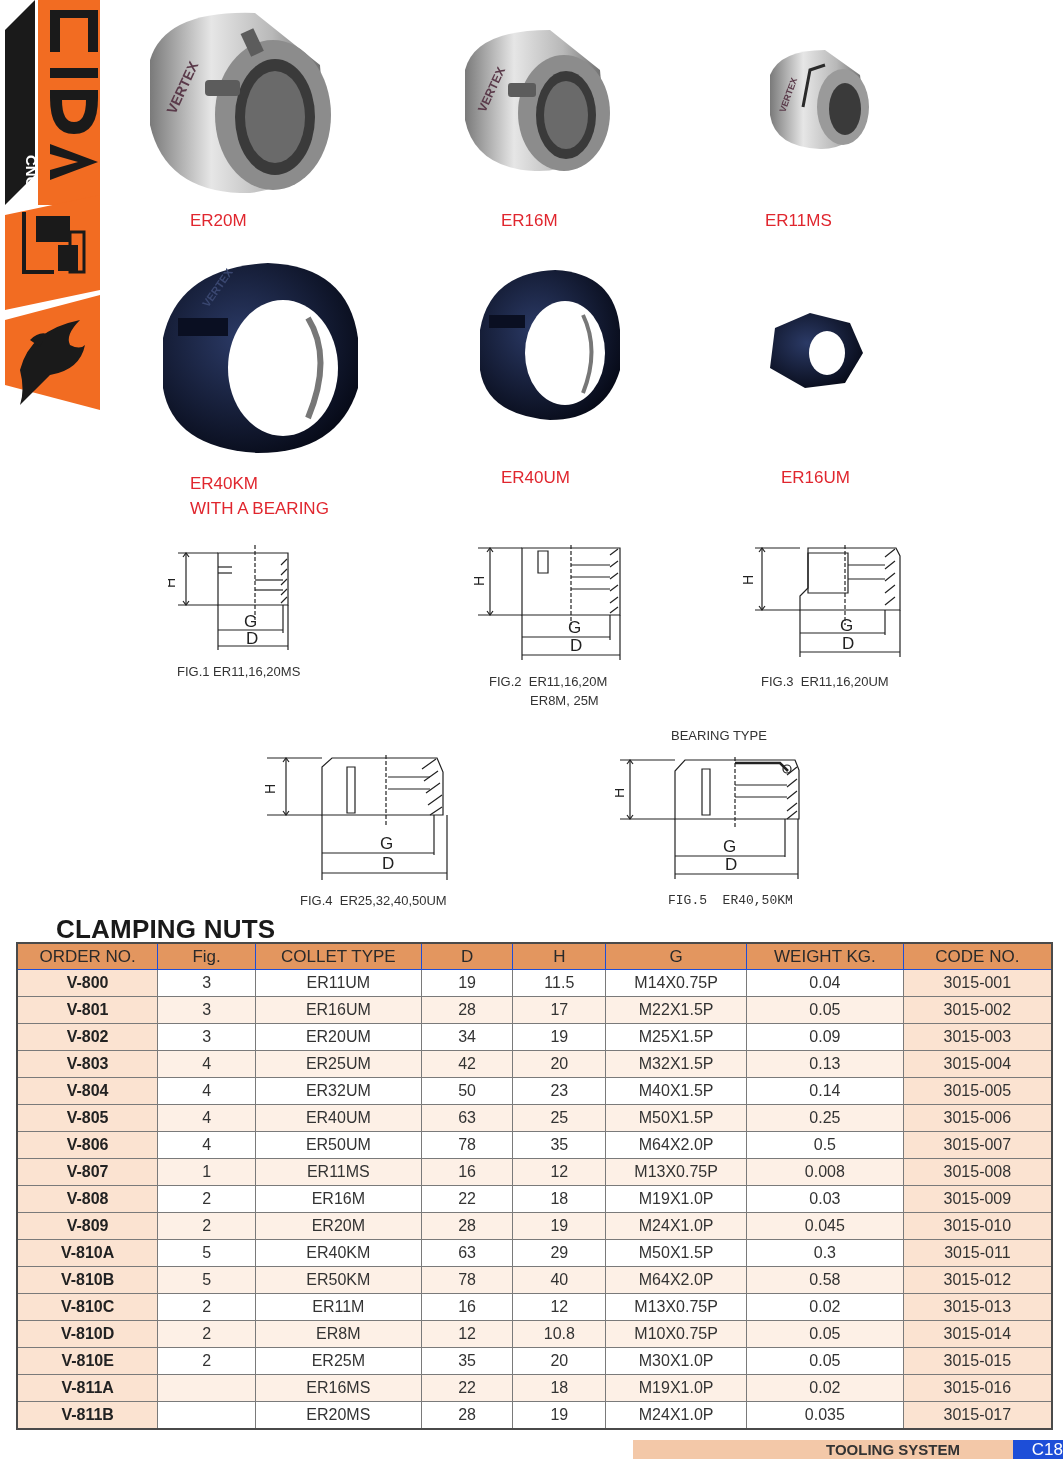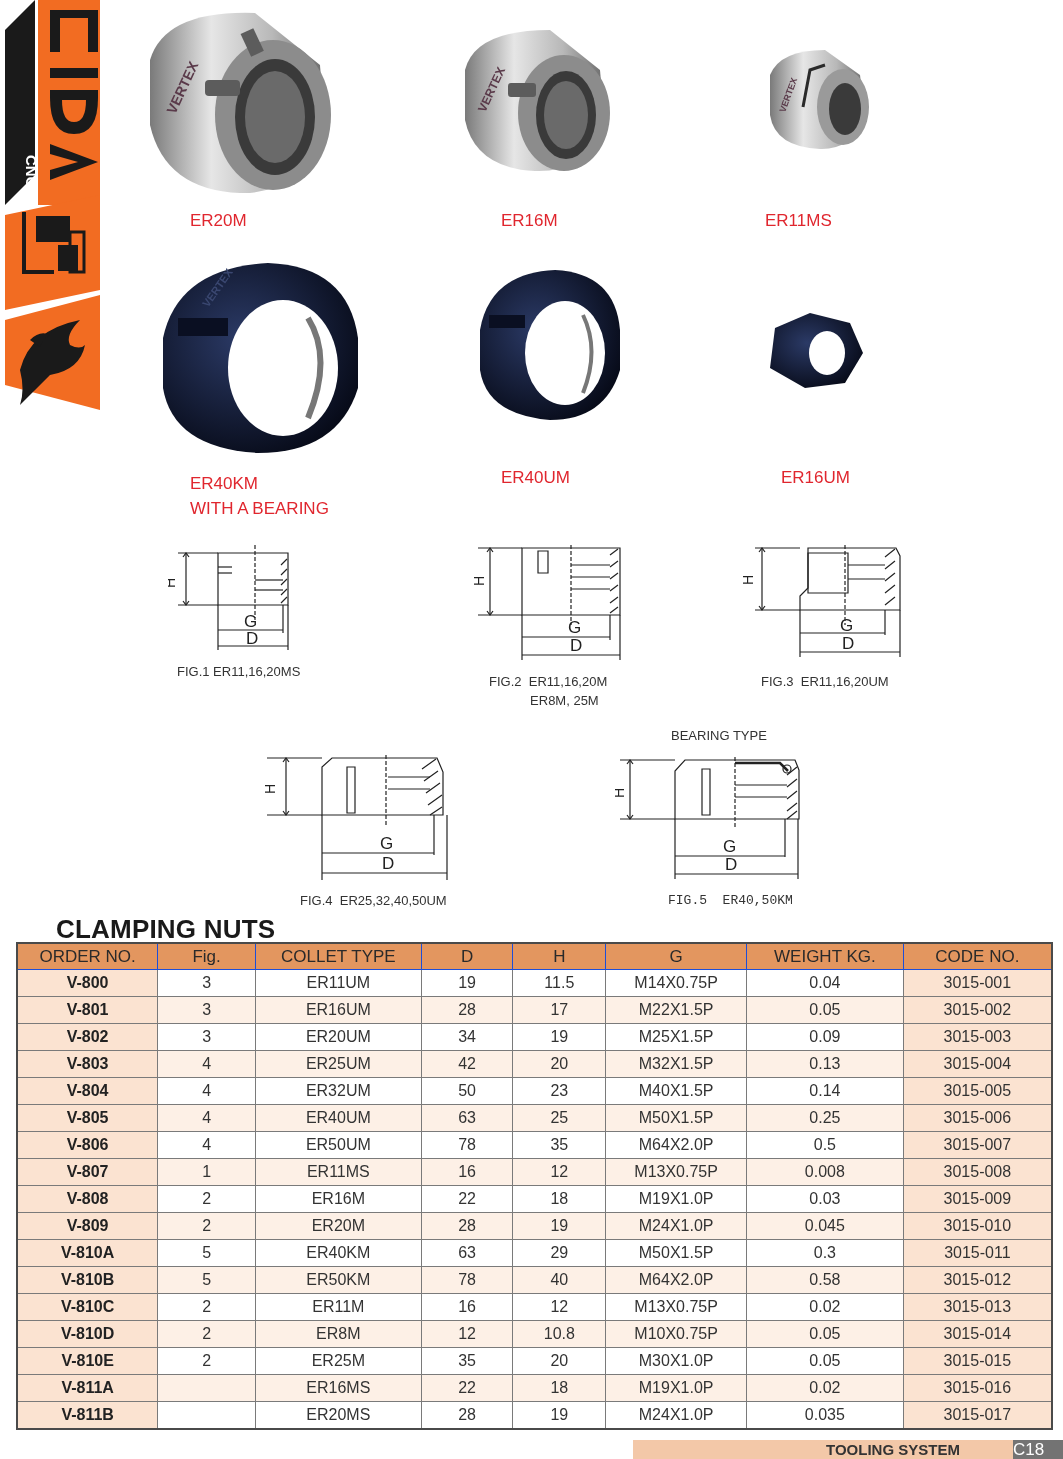--- a/index.html
+++ b/index.html
@@ -22,21 +22,21 @@
   table.spec th { background:#e3965f; color:#2a2a2a; font-weight:normal; height:25px; border:1px solid #1d4ed8; padding:0; font-size:17px; }
   table.spec td { height:26px; border:1px solid #7a7a7a; text-align:center; padding:0; color:#333; }
   table.spec tr:nth-child(even) td { background:#fdf0e6; }
   table.spec tr:nth-child(odd) td { background:#ffffff; }
   table.spec td.order { background:#fbe3d1 !important; font-weight:bold; color:#222; }
   table.spec td.code { background:#fbe3d1 !important; }
 
   
   .footer-bar { position:absolute; left:633px; top:1440px; width:380px; height:19px; background:#f3c8a8; }
   .footer-text { position:absolute; left:826px; top:1440px; font-size:15px; font-weight:bold; color:#333; line-height:19px; }
-  .footer-page { position:absolute; left:1013px; top:1440px; width:50px; height:19px; background:#737373; color:#fff; font-size:17px; line-height:19px; text-align:left; }
+  .footer-page { position:absolute; left:1013px; top:1440px; width:50px; height:19px; background:#1d4ed8; color:#fff; font-size:17px; line-height:19px; text-align:right; }
 </style>
 </head>
 <body>
 
 <div class="logo">
   <svg width="105" height="415" viewBox="0 0 105 415">
 
     <polygon points="5,30 35,0 35,175 5,205" fill="#1a1a1a"></polygon>
 
     <polygon points="38,0 100,0 100,205 38,205" fill="#f26c22"></polygon>

